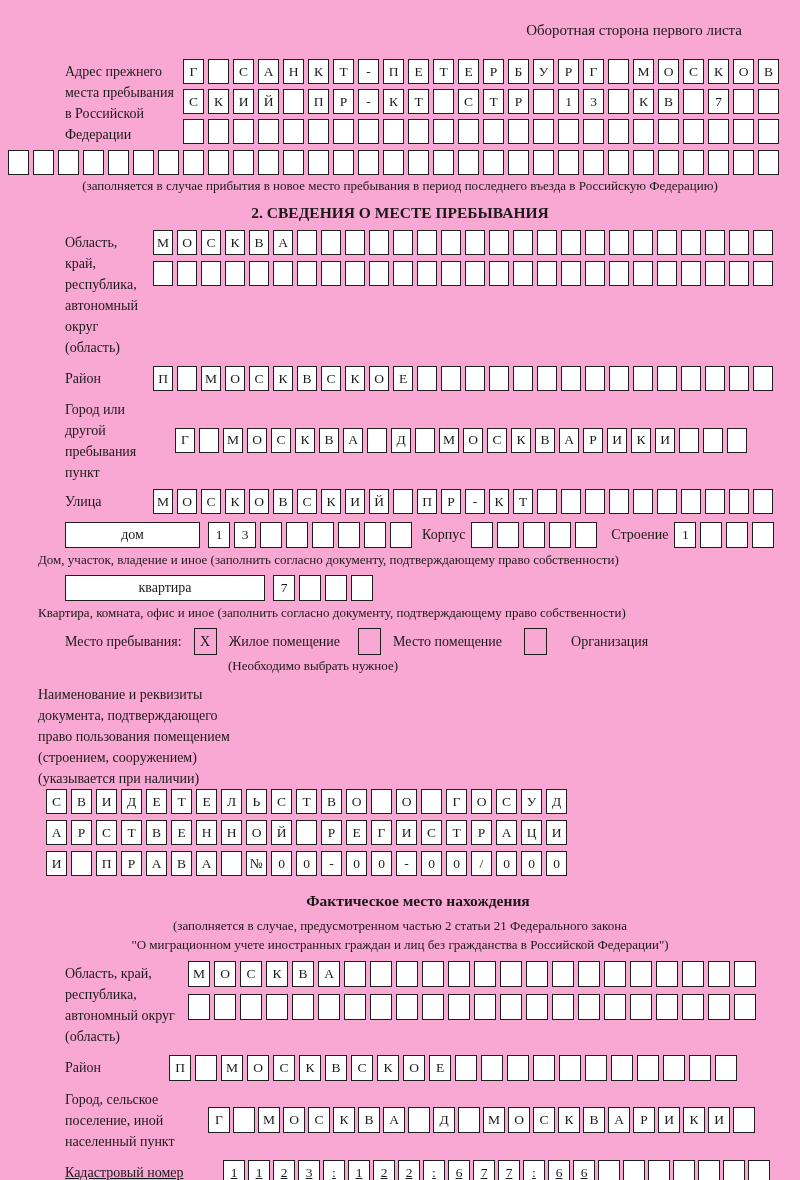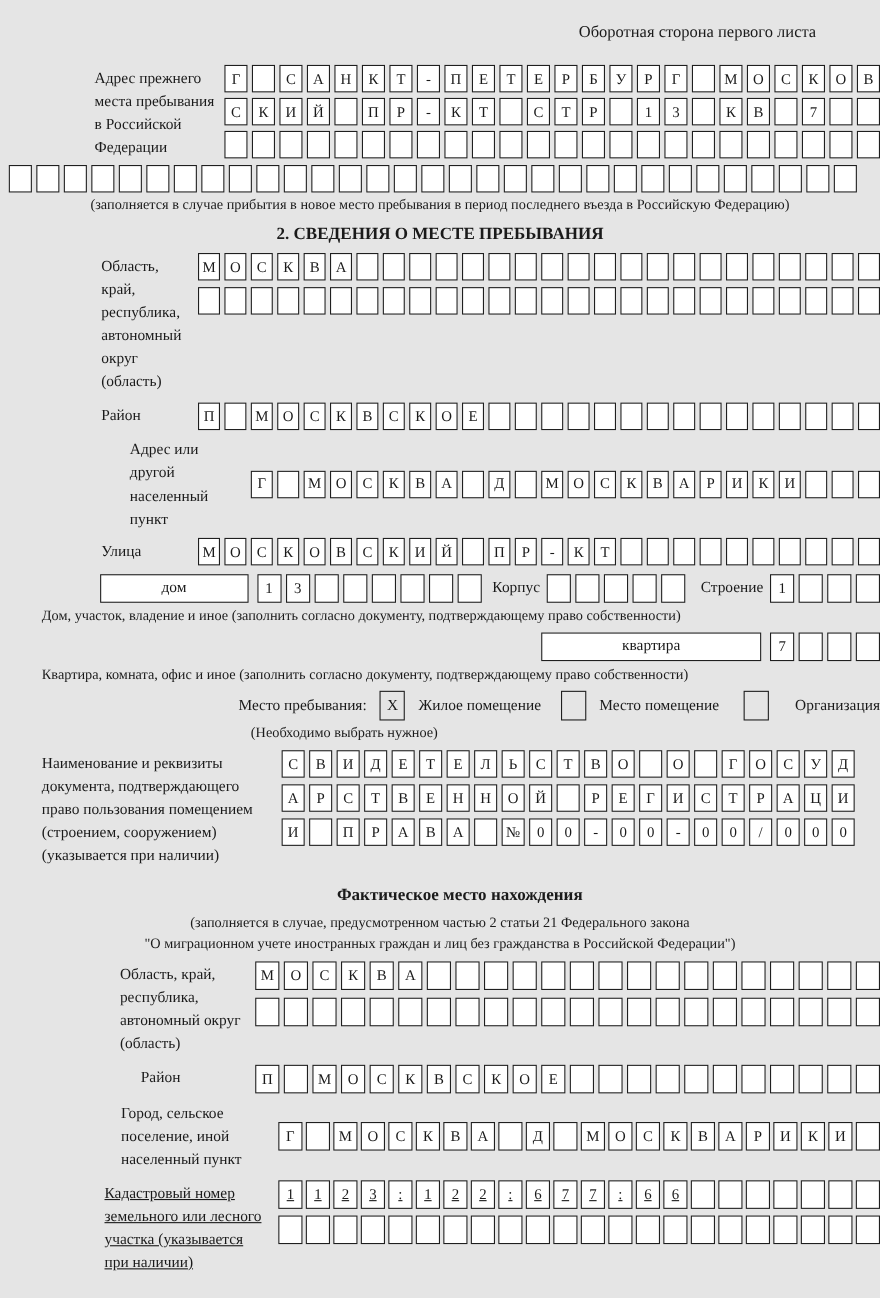--- a/index.html
+++ b/index.html
@@ -1,19 +1,19 @@
 <!DOCTYPE html>
 <html><head>
 <meta charset="utf-8">
 <style>
   html,body{margin:0;padding:0;background:#fff;}
   .page{
     position:relative;
     width:800px;height:1180px;
-    background:#e5e5e5;
+    background:#f9a8d4;
     color:#1a1a1a;
     font-family:"Liberation Serif", serif;
     overflow:hidden;
     box-sizing:border-box;
   }
   .side-note{
     padding:22px 58px 0 0;
     text-align:right;
     font-size:15px;
   }
@@ -33,21 +33,21 @@
   }
   .g20 .cell{width:20px;}
   .g22 .cell{width:22px;height:26px;}
   .g23 .cell{width:22px;height:26px;}
   .gap3{gap:3px;}
   .caption{font-size:13px;}
   .center{text-align:center;}
   .sect-title{font-size:15.5px;font-weight:bold;text-align:center;margin:10px 0 8px 0;}
   .ml8{margin-left:8px;}
   .ml38{margin-left:38px;}
-  .ml65{margin-left:65px;justify-content:flex-end;}
+  .ml65{margin-left:65px;}
   .bigbox{
     box-sizing:border-box;
     border:1.8px solid #1f1f1f;
     height:26px;
     display:flex;align-items:center;justify-content:center;
     font-size:14px;
     background:#fff;
     flex:0 0 auto;
   }
   .checkbox{
@@ -275,21 +275,21 @@
         <span class="cell"></span>
         <span class="cell"></span>
         <span class="cell"></span>
         <span class="cell"></span>
         <span class="cell"></span>
         <span class="cell"></span>
       </div>
   </div>
 
   <div class="frow vcenter ml65" style="margin-top:6px;">
-    <div class="label" style="width:102px;">Адрес или другой населенный пункт</div>
+    <div class="label" style="width:102px;">Город или другой пребывания пункт</div>
     <div class="cellrow g20" style="margin-left:8px;">
         <span class="cell">Г</span>
         <span class="cell"></span>
         <span class="cell">М</span>
         <span class="cell">О</span>
         <span class="cell">С</span>
         <span class="cell">К</span>
         <span class="cell">В</span>
         <span class="cell">А</span>
         <span class="cell"></span>
@@ -388,21 +388,21 @@
     <div class="inline-label">Место пребывания:</div>
     <div class="checkbox" style="margin-left:12px;">X</div>
     <div class="inline-label" style="margin-left:12px;">Жилое помещение</div>
     <div class="checkbox" style="margin-left:18px;"></div>
     <div class="inline-label" style="margin-left:12px;">Место помещение</div>
     <div class="checkbox" style="margin-left:22px;"></div>
     <div class="inline-label" style="margin-left:24px;">Организация</div>
   </div>
   <div class="caption" style="margin:3px 0 0 228px;">(Необходимо выбрать нужное)</div>
 
-  <div class="frow ml38" style="margin-top:8px;">
+  <div class="frow ml38" style="margin-top:8px;flex-direction:column;">
     <div class="label" style="width:210px;">Наименование и реквизиты документа, подтверждающего право пользования помещением (строением, сооружением) (указывается при наличии)</div>
     <div class="rows" style="margin-left:8px;gap:6px;">
       <div class="cellrow">
           <span class="cell">С</span>
           <span class="cell">В</span>
           <span class="cell">И</span>
           <span class="cell">Д</span>
           <span class="cell">Е</span>
           <span class="cell">Т</span>
           <span class="cell">Е</span>

